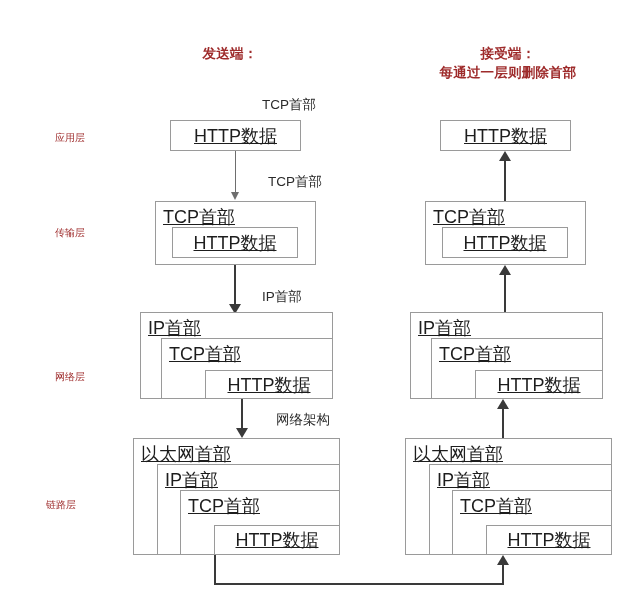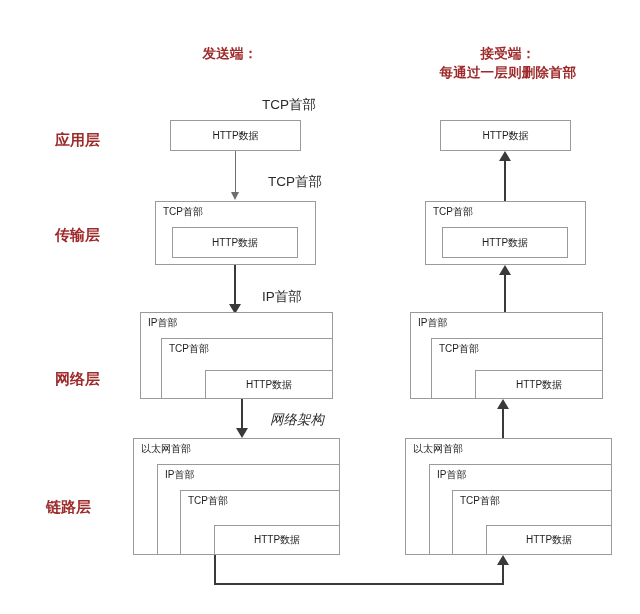--- a/index.html
+++ b/index.html
@@ -28,45 +28,46 @@
     letter-spacing: 0.2px;
     white-space: nowrap;
   }
   .col-heading .l1 { display: block; }
   .col-heading .l2 { display: block; }
 
   
   .layer-label {
     position: absolute;
     color: #9e2b2b;
-    font-weight: bold;
-    font-size: 15px;
+    font-weight: normal;
+    font-size: 10px;
     white-space: nowrap;
   }
 
   
   .annot {
     position: absolute;
     color: #2b2b2b;
     font-size: 13.5px;
     white-space: nowrap;
   }
 
   
   .box {
     position: absolute;
     border: 1px solid #9a9a9a;
     background: #ffffff;
     box-sizing: border-box;
   }
   .box-label {
     position: absolute;
-    font-size: 10px;
+    font-size: 18px;
     color: #1d1d1d;
     white-space: nowrap;
+    text-decoration: underline;
   }
   .label-left {
     left: 7px;
     top: 3px;
   }
   .label-center {
     left: 0;
     right: 0;
     top: 50%;
     transform: translateY(-50%);
@@ -118,21 +119,21 @@
   </div>
 
   <div class="layer-label" style="left:55px; top:131px;">应用层</div>
   <div class="layer-label" style="left:55px; top:226px;">传输层</div>
   <div class="layer-label" style="left:55px; top:370px;">网络层</div>
   <div class="layer-label" style="left:46px; top:498px;">链路层</div>
 
   <div class="annot" style="left:262px; top:96px;">TCP首部</div>
   <div class="annot" style="left:268px; top:173px;">TCP首部</div>
   <div class="annot" style="left:262px; top:288px;">IP首部</div>
-  <div class="annot" style="left:270px; top:411px;font-style:italic;">网络架构</div>
+  <div class="annot" style="left:276px; top:411px;">网络架构</div>
 
   <div class="box" style="left:170px; top:120px; width:131px; height:31px;">
     <div class="box-label label-center">HTTP数据</div>
   </div>
 
   <div class="vline thin" style="left:235px; top:151px; height:42px;"></div>
   <div class="arrow-down thin-arrow-down" style="left:231px; top:192px;"></div>
 
   <div class="box" style="left:155px; top:201px; width:161px; height:64px;">
     <div class="box-label label-left">TCP首部</div>

